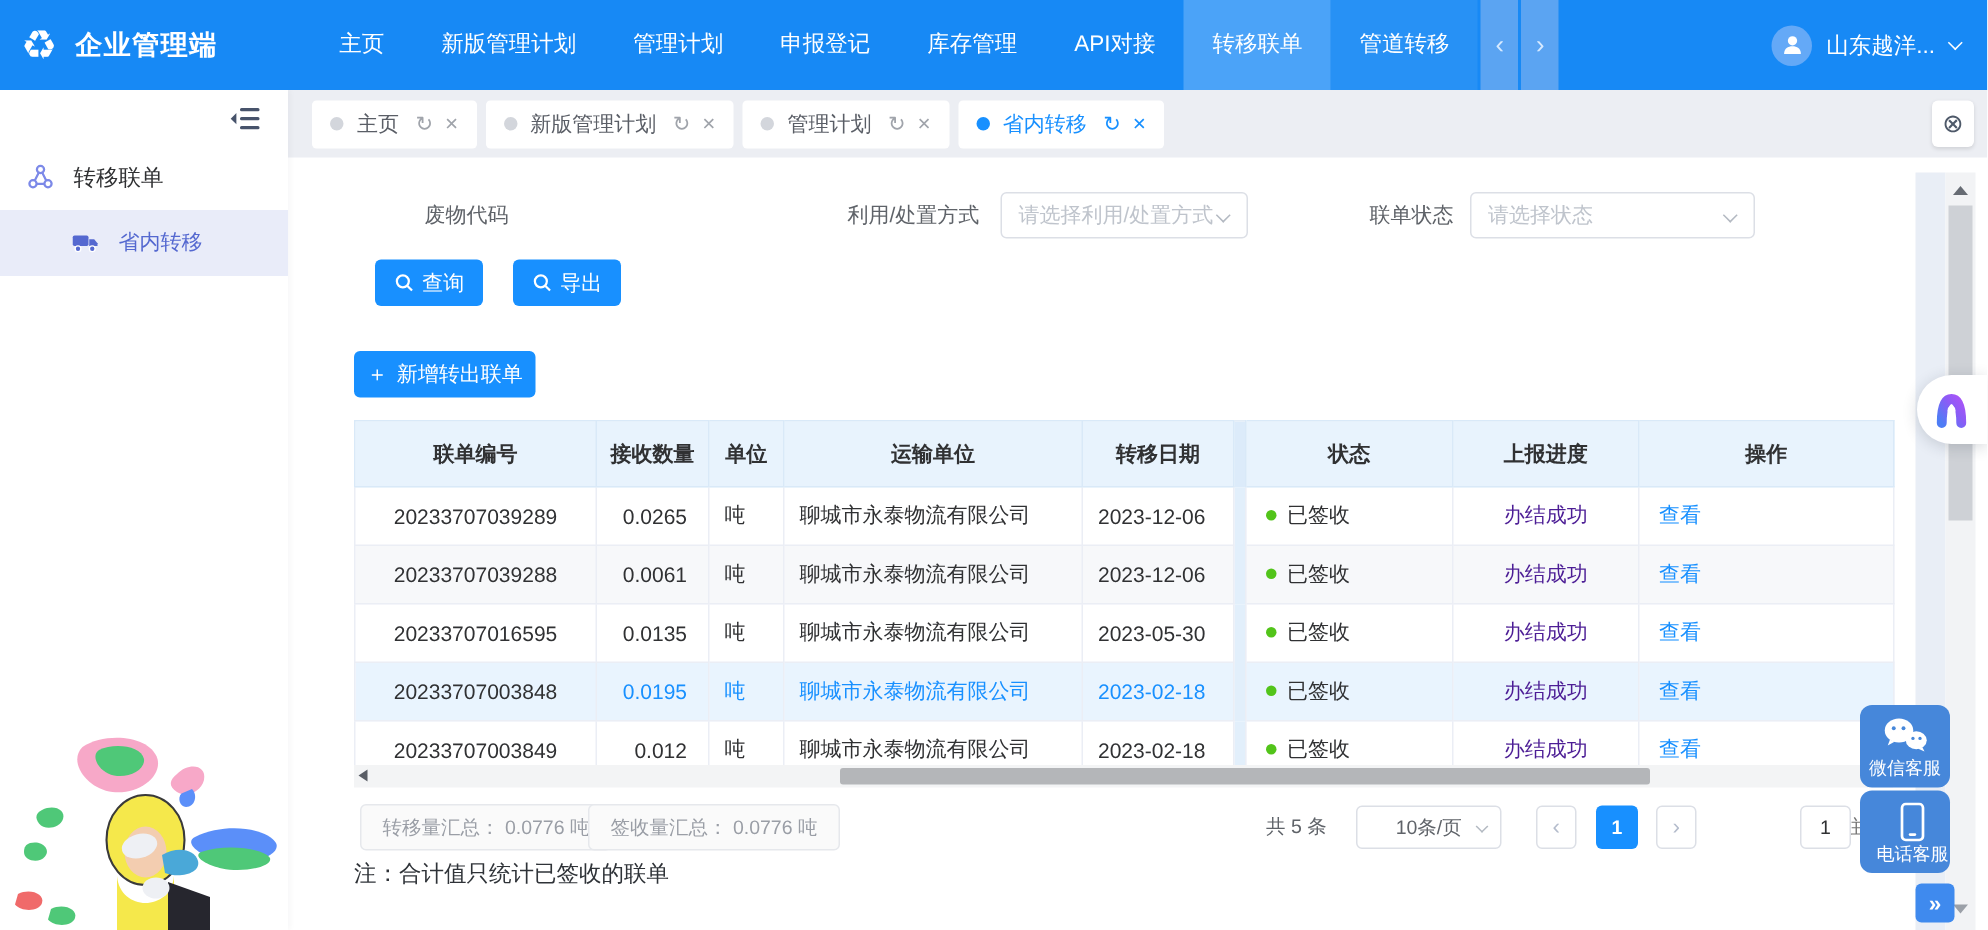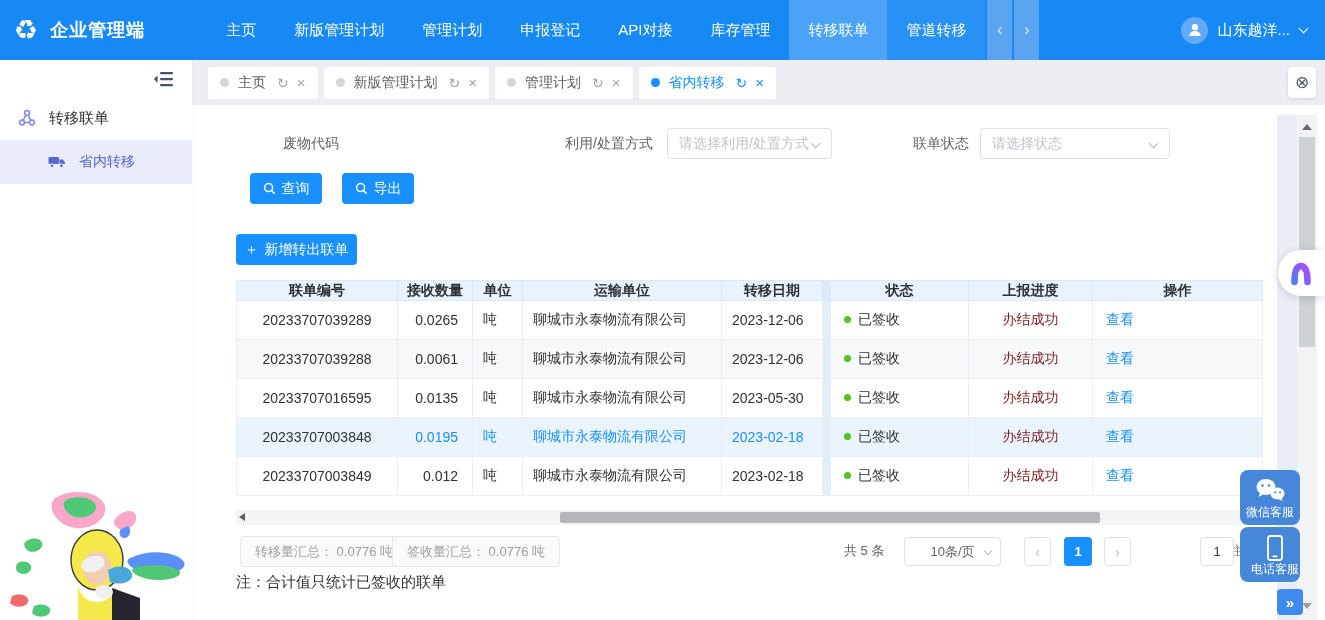--- a/index.html
+++ b/index.html
@@ -64,33 +64,33 @@
   .fselect .sel-chev { position:absolute; right:12px; top:11px; width:7px; height:7px;
              border-right:1.4px solid #b3b9c2; border-bottom:1.4px solid #b3b9c2; transform:rotate(45deg); }
   .btn-blue { position:absolute; height:31px; background:#1890ff; color:#fff; border:none; border-radius:4px;
               font-size:14px; display:flex; align-items:center; justify-content:center; cursor:pointer; font-family:inherit; }
   .btn-blue .bicon { margin-right:6px; display:flex; }
   .plus-g { font-size:14px; margin-right:6px; }
 
   
   .grid { position:absolute; left:44px; top:175px; width:1026px; border-collapse:collapse; table-layout:fixed;
           border:1px solid #e2ecf6; }
-  .grid th { height:20px; background:#e8f3fd; font-size:14px; font-weight:700; color:#303133;
+  .grid th { height:44px; background:#e8f3fd; font-size:14px; font-weight:700; color:#303133;
              border:1px solid #d9e9f8; text-align:center; }
   .grid td { height:39px; font-size:14px; color:#303133; border:1px solid #ebeef5; background:#fff; }
   .grid tr.row-alt td { background:#f7f8fa; }
   .grid tr.row-hl td { background:#e9f4fe; }
   .grid tr.row-hl td.c-qty, .grid tr.row-hl td.c-unit, .grid tr.row-hl td.c-trans, .grid tr.row-hl td.c-date { color:#1890ff; }
   td.c-id { text-align:center; }
   td.c-qty { text-align:right; padding-right:14px; }
   td.c-unit { padding-left:10px; }
   td.c-trans { padding-left:10px; }
   td.c-date { padding-left:10px; }
   td.c-status { padding-left:13px; }
-  td.c-progress { text-align:center; color:#7f1d1d; }
+  td.c-progress { text-align:center; color:#4c1d95; }
   td.c-action { padding-left:13px; }
   .c-action span { color:#1890ff; cursor:pointer; }
   .status-dot { display:inline-block; width:7px; height:7px; border-radius:50%; background:#52c41a; margin-right:7px; vertical-align:1px; }
   col.div-c { width:8px; }
   .div-cell { background:#e2effb !important; border-top:none !important; border-bottom:none !important; padding:0 !important; }
   th.div-cell { background:#dcebfa !important; }
 
   
   .hscroll { position:absolute; left:44px; top:405px; width:1026px; height:15px; background:#f3f4f5; }
   .hscroll-arrow { position:absolute; left:3px; top:3px; width:0; height:0;
@@ -144,22 +144,22 @@
   <div class="nav">
     <div class="brand">
       <span class="brand-icon">♻</span>
       <span class="brand-title">企业管理端</span>
     </div>
     <div class="nav-menu">
       <div class="nav-item">主页</div>
       <div class="nav-item">新版管理计划</div>
       <div class="nav-item">管理计划</div>
       <div class="nav-item">申报登记</div>
+      <div class="nav-item">库存管理</div>
       <div class="nav-item">API对接</div>
-      <div class="nav-item">库存管理</div>
       <div class="nav-item active">转移联单</div>
       <div class="nav-item lighter">管道转移</div>
     </div>
     <div class="nav-arrows">
       <div class="nav-arrow">‹</div>
       <div class="nav-arrow">›</div>
     </div>
     <div class="nav-user">
       <span class="avatar">
         <svg width="16" height="16" viewBox="0 0 16 16">

